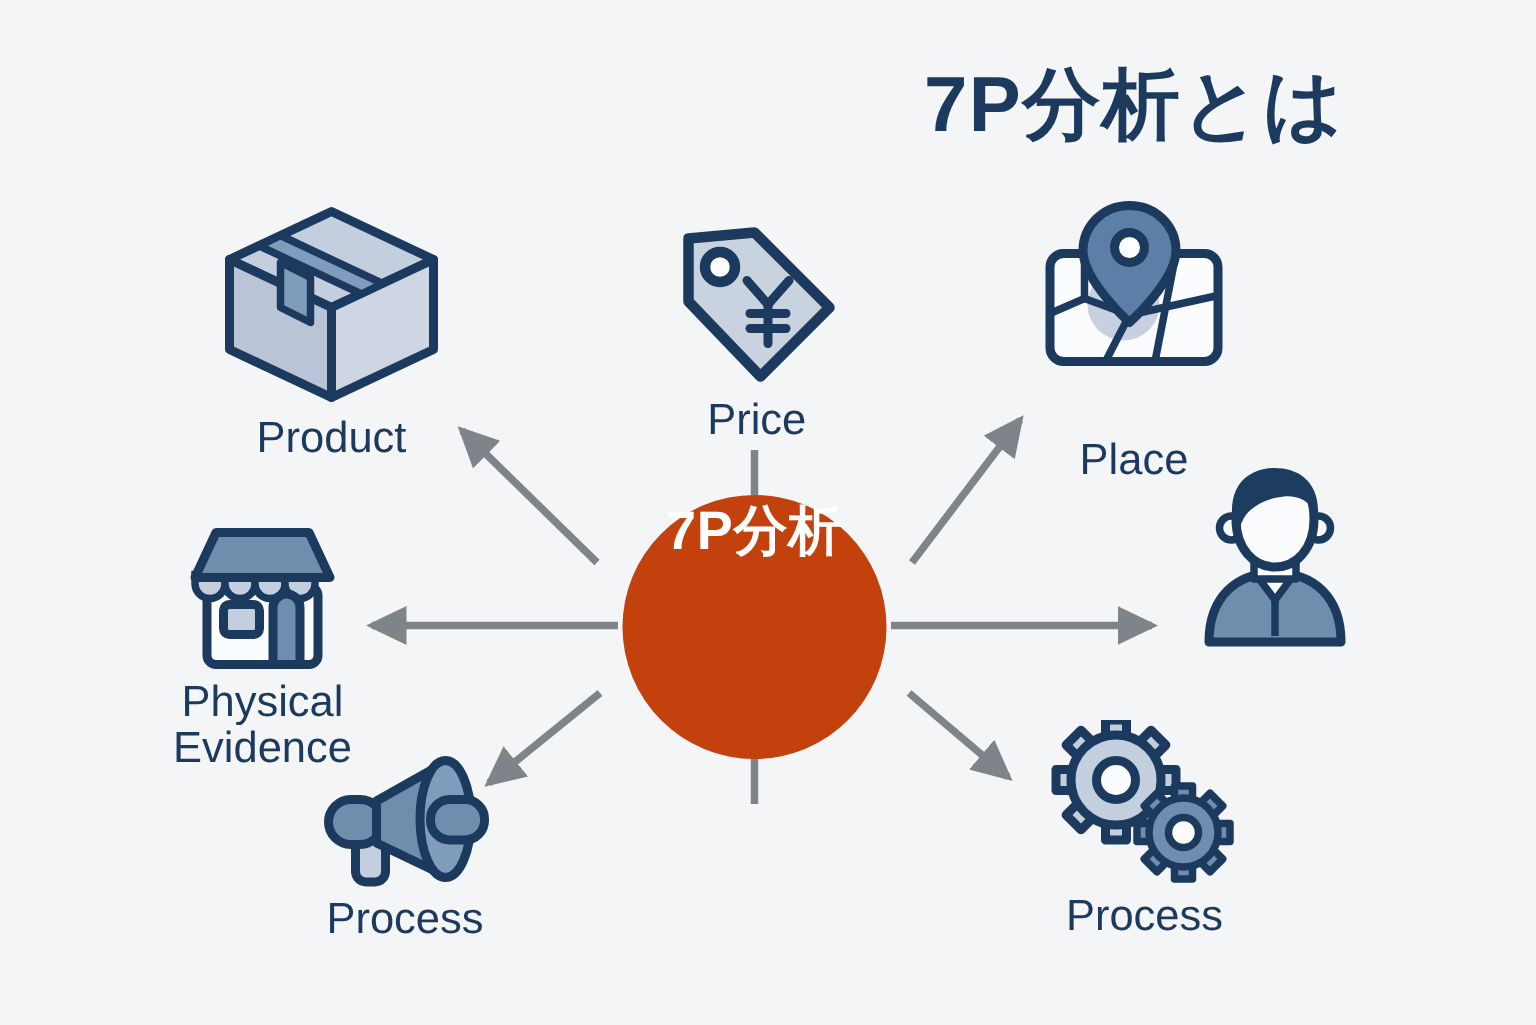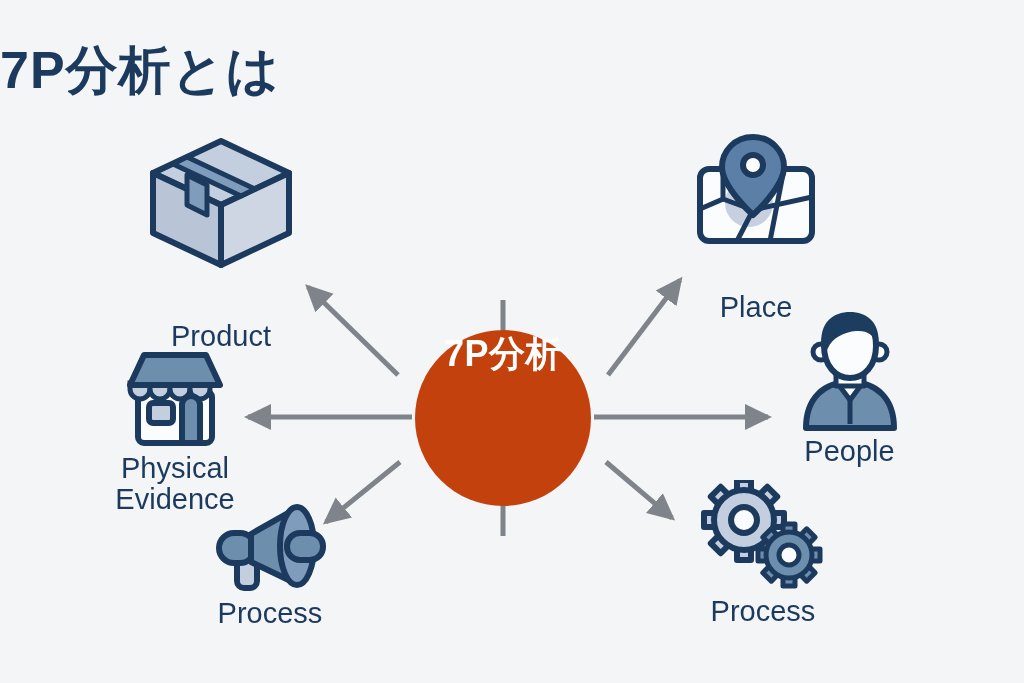--- a/index.html
+++ b/index.html
@@ -17,21 +17,21 @@
   #diagram-root {
     position: relative;
     width: 1024px;
     height: 683px;
   }
   .title {
     position: absolute;
     left: 0;
     top: 42px;
     width: 896px;
-    text-align: left;
+    text-align: right;
     font-size: 52px;
     font-weight: bold;
     color: #1c3a5e;
     letter-spacing: 1px;
     line-height: 1.1;
   }
   .arrow-layer {
     position: absolute;
     left: 0;
     top: 0;
@@ -71,21 +71,21 @@
     justify-content: center;
     z-index: 5;
   }
   .center-label {
     color: #ffffff;
     font-size: 36px;
     font-weight: bold;
     letter-spacing: 0.5px;
   }
   
-  #node-product      { left: 131px; top: 133px; width: 180px; gap: 44px; }
+  #node-product      { left: 131px; top: 133px; width: 180px; }
   #node-price        { left: 432px; top: 145px; width: 145px; }
   #node-place        { left: 676px; top: 133px; width: 160px; gap: 37px; }
   #node-people       { left: 777px; top: 312px; width: 145px; }
   #node-process-r    { left: 688px; top: 480px; width: 150px; }
   #node-process-l    { left: 195px; top: 500px; width: 150px; }
   #node-physical     { left: 90px; top: 349px; width: 170px; }
 </style>
 </head>
 <body>
 
@@ -132,20 +132,36 @@
         <path d="M144 40 L144 100 L76 132 L76 72 Z" fill="#cdd6e2" stroke="#1c3a5e" stroke-width="6" stroke-linejoin="round"></path>
 
         <path d="M42 24 L110 56 L96 63 L28 31 Z" fill="#7f9cbd" stroke="#1c3a5e" stroke-width="5" stroke-linejoin="round"></path>
 
         <path d="M42 42 L62 52 L62 82 L42 72 Z" fill="#7f9cbd" stroke="#1c3a5e" stroke-width="5" stroke-linejoin="round"></path>
       </svg>
     </span>
     <span class="node-label">Product</span>
   </div>
 
+  <div class="node" id="node-price">
+    <span class="node-icon">
+      <svg width="112" height="116" viewBox="0 0 112 116">
+        <path d="M10 14 L10 56 L58 106 L104 60 L54 10 Z" fill="#c9d3e0" stroke="#1c3a5e" stroke-width="7" stroke-linejoin="round"></path>
+        <circle cx="31" cy="33" r="10" fill="#ffffff" stroke="#1c3a5e" stroke-width="7"></circle>
+
+        <g stroke="#1c3a5e" stroke-width="6" stroke-linecap="round" fill="none">
+          <path d="M49 42 L63 58 L77 42"></path>
+          <path d="M63 58 L63 84"></path>
+          <path d="M51 64 L75 64"></path>
+          <path d="M51 74 L75 74"></path>
+        </g>
+      </svg>
+    </span>
+    <span class="node-label">Price</span>
+  </div>
 
   <div class="node" id="node-place">
     <span class="node-icon">
       <svg width="130" height="118" viewBox="0 0 130 118">
 
         <rect x="9" y="36" width="112" height="72" rx="9" fill="#fbfcfd" stroke="#1c3a5e" stroke-width="6"></rect>
 
         <circle cx="58" cy="70" r="24" fill="#c3cede" opacity="0.95"></circle>
 
         <g stroke="#1c3a5e" stroke-width="5" fill="none" stroke-linecap="round">
@@ -175,21 +191,20 @@
         <path d="M42 52 L42 74 L70 74 L70 52 Z" fill="#fbfcfd" stroke="#1c3a5e" stroke-width="5" stroke-linejoin="round"></path>
 
         <circle cx="27" cy="40" r="8" fill="#fbfcfd" stroke="#1c3a5e" stroke-width="5"></circle>
         <circle cx="85" cy="40" r="8" fill="#fbfcfd" stroke="#1c3a5e" stroke-width="5"></circle>
 
         <path d="M30 34 C30 12 42 4 56 4 C70 4 82 12 82 34 C82 54 70 66 56 66 C42 66 30 54 30 34 Z" fill="#fbfcfd" stroke="#1c3a5e" stroke-width="6"></path>
 
         <path d="M28 36 C24 10 40 0 56 0 C72 0 88 10 84 36 C82 24 74 18 62 19 C50 20 38 26 34 36 C32 40 29 42 28 36 Z" fill="#1c3d60"></path>
       </svg>
     </span>
-    <span class="node-label">People</span>
   </div>
 
   <div class="node" id="node-process-r">
     <span class="node-icon">
       <svg width="126" height="112" viewBox="0 0 126 112">
 
         <g transform="translate(44,40)">
           <g fill="#c3cede" stroke="#1c3a5e" stroke-width="6" stroke-linejoin="round">
             <path d="M-7,-40 h14 v12 h-14 z" transform="rotate(0)"></path>
             <path d="M-7,-40 h14 v12 h-14 z" transform="rotate(45)"></path>

